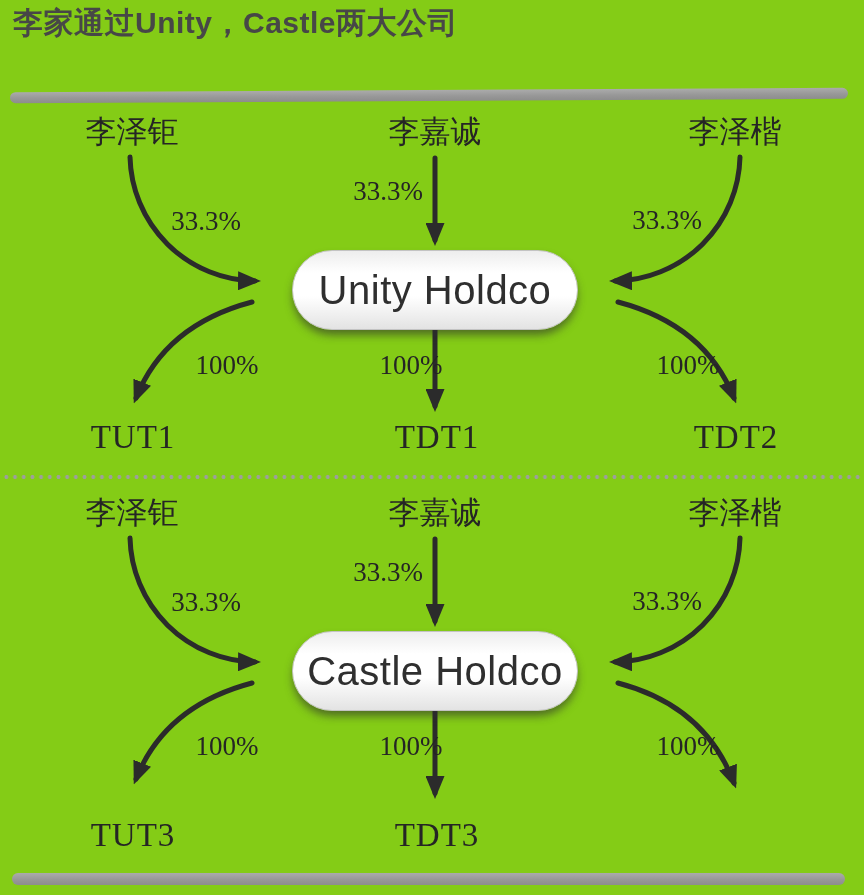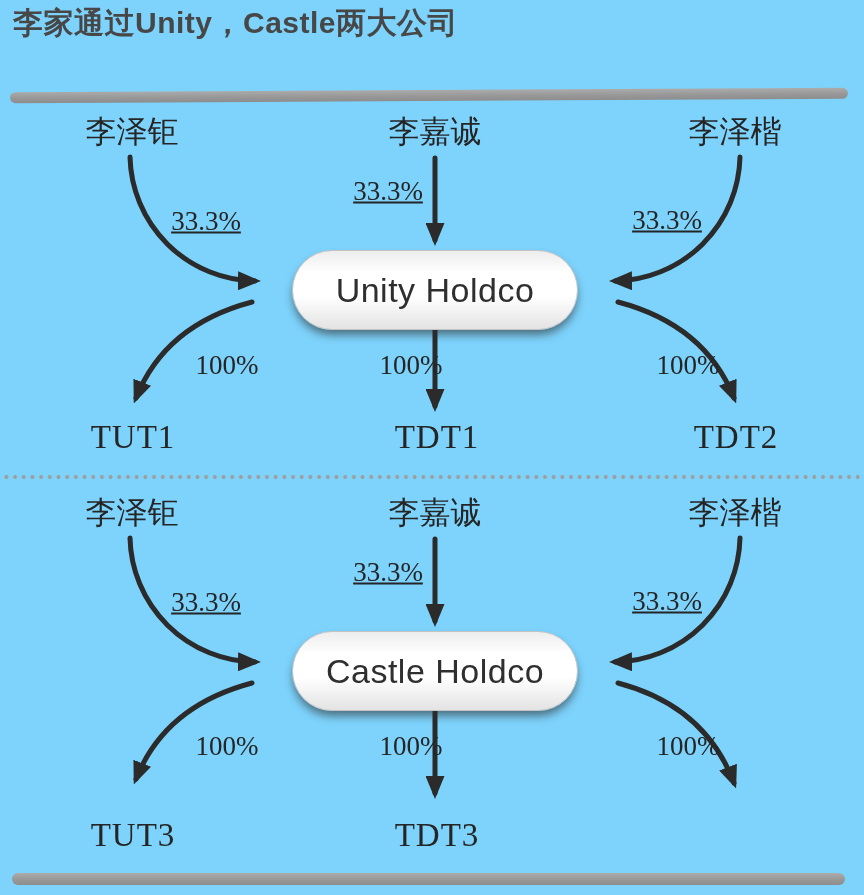--- a/index.html
+++ b/index.html
@@ -1,17 +1,17 @@
 <!DOCTYPE html>
 <html><head>
 <meta charset="utf-8">
 <style>
   html,body{margin:0;padding:0;background:#ffffff;}
   .page{
-    position:relative;width:864px;height:895px;background:#7dd3fc;overflow:hidden;
+    position:relative;width:864px;height:895px;background:#84cc16;overflow:hidden;
     font-family:"Liberation Sans",sans-serif;
   }
   
   .title{
     position:absolute;left:13px;top:3px;
     font-size:30px;line-height:40px;font-weight:bold;color:#474747;
     letter-spacing:0.5px;white-space:nowrap;
   }
   
   .bar{
@@ -32,41 +32,41 @@
   .panel.castle{top:481px;--trust-y:354px;}
   .panel svg.arrows{position:absolute;left:0;top:0;}
   .lbl{
     position:absolute;transform:translate(-50%,-50%);white-space:nowrap;
     color:#252525;font-family:"Liberation Serif",serif;
   }
   .owner{font-size:31px;top:32px;}
   .owner.o1{left:132px;}
   .owner.o2{left:435px;}
   .owner.o3{left:735px;}
-  .share{font-size:27px;text-decoration:underline;}
+  .share{font-size:27px;}
   .share.s1{left:206px;top:121px;}
   .share.s2{left:388px;top:91px;}
   .share.s3{left:667px;top:120px;}
   .pct{font-size:27px;margin-left:20px;}
   .pct.p1{left:207px;top:265px;}
   .pct.p2{left:391px;top:265px;}
   .pct.p3{left:668px;top:265px;}
   .trust{font-size:33px;top:var(--trust-y);letter-spacing:1px;}
   .trust.t1{left:133px;}
   .trust.t2{left:437px;}
   .trust.t3{left:736px;}
   
   .pill{
     position:absolute;left:292px;top:150px;width:286px;height:80px;
     border-radius:40px;border:1px solid #c3c3c3;box-sizing:border-box;
     background:linear-gradient(180deg,#ededed 0%,#ffffff 28%,#ffffff 58%,#e3e3e3 100%);
     box-shadow:0 6px 9px -1px rgba(45,45,45,0.6);
     display:flex;align-items:center;justify-content:center;
   }
-  .pill span{font-size:34px;color:#2f2f2f;letter-spacing:0.5px;}
+  .pill span{font-size:40px;color:#2f2f2f;letter-spacing:0.5px;}
 </style>
 </head>
 <body>
 
 <div class="page">
 
   <div class="title">
     <div>李家通过Unity，Castle两大公司</div>
   </div>
 

